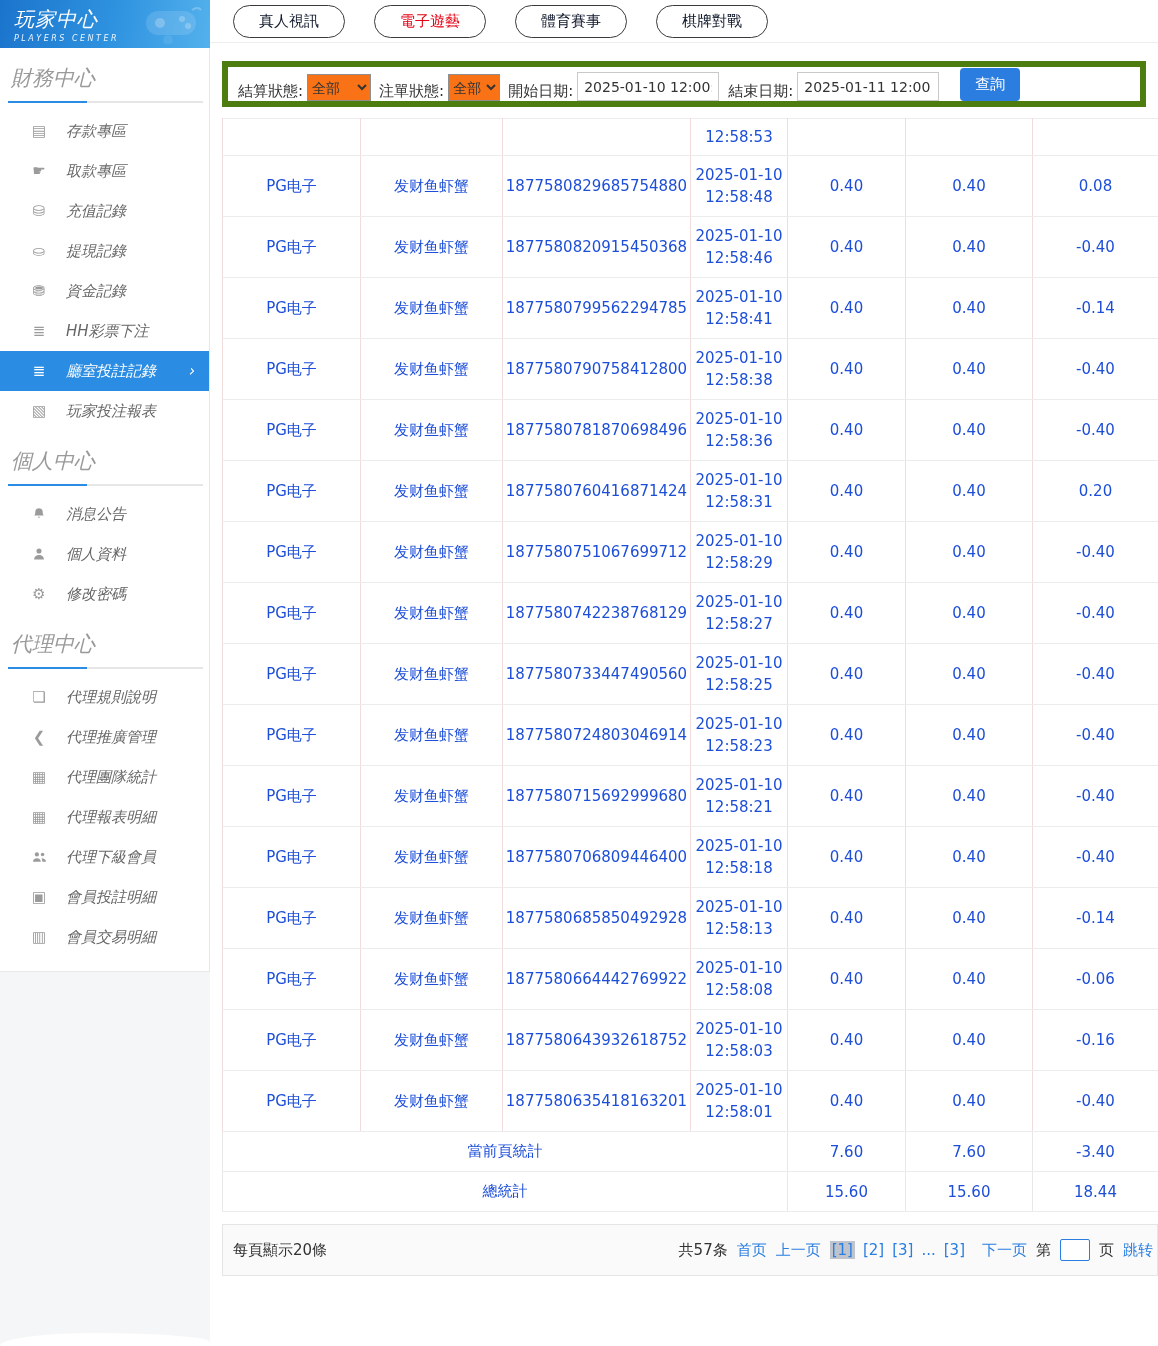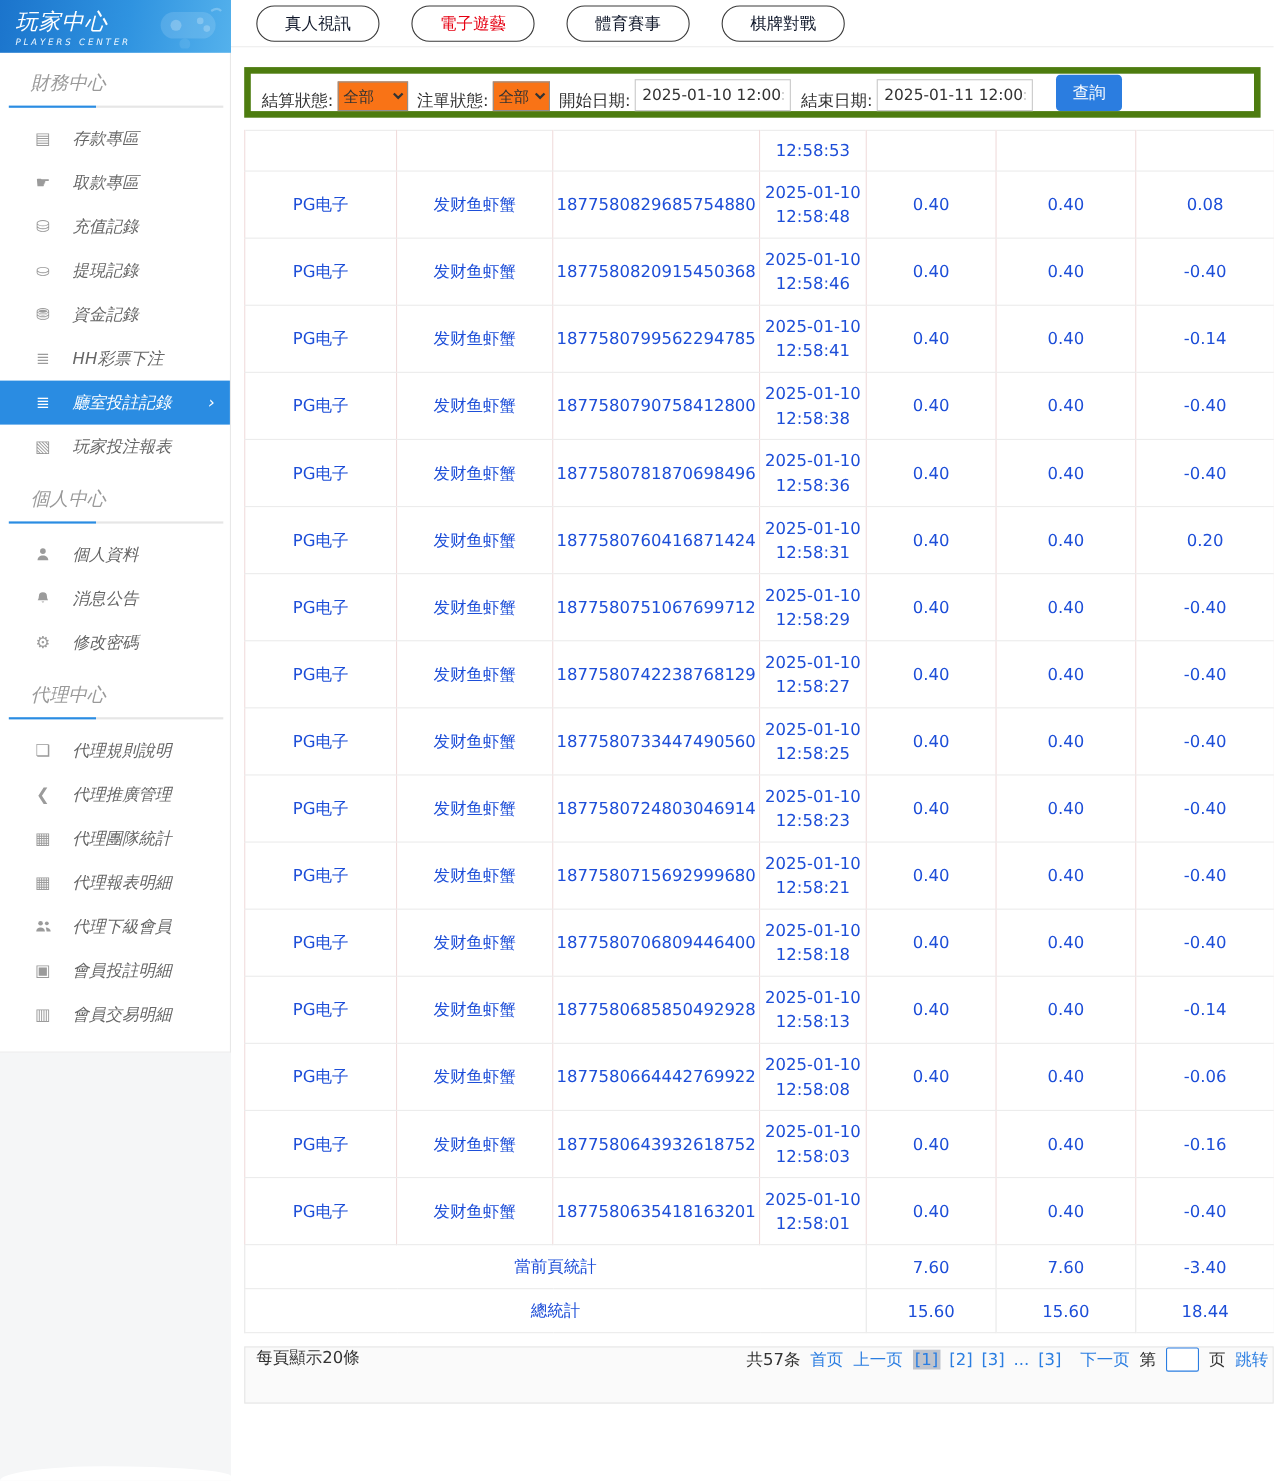--- a/index.html
+++ b/index.html
@@ -8,21 +8,21 @@
   body { position:relative; overflow:hidden; }
 
   
   .sidebar { position:absolute; left:0; top:0; width:210px; height:1346px; display:flex; flex-direction:column;font-style:italic; }
   .logo { height:48px; background:linear-gradient(100deg,#1b74cc 0%,#2f93e0 55%,#54b1ec 100%);
     color:#fff; padding:6px 0 0 14px; position:relative; flex:none; }
   .logo-title { font-size:20px; letter-spacing:1px; }
   .logo-sub { font-size:8px; letter-spacing:2.5px; color:#e8f5ff; margin-top:1px; }
   .logo-pad { position:absolute; right:8px; top:4px; opacity:.8; }
   .menu { background:#fff; border-right:1px solid #e8e8e8; border-bottom:1px solid #e8e8e8; padding-bottom:14px; flex:none; }
-  .sec-title { font-size:17px; color:#9a9a9a; padding:16px 0 9px 28px; }
+  .sec-title { font-size:21px; color:#9a9a9a; padding:16px 0 9px 11px; }
   .sec-divider { height:2px; margin:0 6px 8px 8px;
     background:linear-gradient(to right,#2a8ce2 0,#2a8ce2 79px,#e6e6e6 79px,#e6e6e6 100%); }
   .m-item { height:40px; display:flex; align-items:center; padding-left:30px; font-size:15px; color:#666;
     position:relative; cursor:pointer; }
   .m-icon { width:18px; margin-right:18px; color:#9b9b9b; font-size:15px; text-align:center; flex:none;
     display:inline-flex; justify-content:center; align-items:center; }
   .m-item.active { background:#2a8ce2; color:#fff; }
   .m-item.active .m-icon { color:#fff; }
   .m-chev { position:absolute; right:14px; font-size:15px; color:#fff; }
   .sidebar-gray { flex:1; background:#f5f6f7; position:relative; }
@@ -56,21 +56,21 @@
     border-left:1px solid #f0dcdc; overflow:hidden; }
   tr.partial { height:37px; }
   tr.partial td { vertical-align:middle; }
   tr.datarow { height:61px; }
   .dt { line-height:22px; }
   tr.sumrow { height:40px; }
   tr.sumrow td { border-left:1px solid #e8e8e8; border-right:1px solid #e8e8e8; }
 
   
   .pagebar { margin:12px 0 0 12px; width:936px; height:52px; background:#fafafa;
-    border:1px solid #e5e5e5; display:flex; align-items:flex-start; justify-content:space-between;
+    border:1px solid #e5e5e5; display:flex; align-items:center; justify-content:space-between;
     padding:0 4px 0 10px; font-size:15px; color:#333; }
   .pageright { display:flex; align-items:center; gap:9px; white-space:nowrap; }
   .plink { color:#2a7de1; text-decoration:none; cursor:pointer; }
   .plink.current { background:#bfc3cc; padding:0 2px; }
   .goto-input { width:30px; height:22px; border:1px solid #2a7de1; border-radius:2px; background:#fff; }
 </style>
 </head>
 <body>
 
 <div class="sidebar">
@@ -122,34 +122,34 @@
       </div>
       <div class="m-item">
         <span class="m-icon">▧</span>
         <span>玩家投注報表</span>
       </div>
       <div class="sec-title">個人中心</div>
       <div class="sec-divider"></div>
       <div class="m-item">
         <span class="m-icon">
           <svg width="14" height="14" viewBox="0 0 16 16" fill="currentColor">
+            <path d="M8 1.5A4.2 4.2 0 0 0 3.8 5.7c0 3-1.3 4.1-1.3 4.1h11s-1.3-1.1-1.3-4.1A4.2 4.2 0 0 0 8 1.5z"></path>
+            <path d="M6.6 11.2a1.5 1.5 0 0 0 2.8 0z"></path>
+          </svg>
+        </span>
+        <span>消息公告</span>
+      </div>
+      <div class="m-item">
+        <span class="m-icon">
+          <svg width="14" height="14" viewBox="0 0 16 16" fill="currentColor">
             <circle cx="8" cy="4.6" r="2.9"></circle>
             <path d="M2.4 14.2c0-3.1 2.5-5 5.6-5s5.6 1.9 5.6 5z"></path>
           </svg>
         </span>
         <span>個人資料</span>
-      </div>
-      <div class="m-item">
-        <span class="m-icon">
-          <svg width="14" height="14" viewBox="0 0 16 16" fill="currentColor">
-            <path d="M8 1.5A4.2 4.2 0 0 0 3.8 5.7c0 3-1.3 4.1-1.3 4.1h11s-1.3-1.1-1.3-4.1A4.2 4.2 0 0 0 8 1.5z"></path>
-            <path d="M6.6 11.2a1.5 1.5 0 0 0 2.8 0z"></path>
-          </svg>
-        </span>
-        <span>消息公告</span>
       </div>
       <div class="m-item">
         <span class="m-icon">⚙</span>
         <span>修改密碼</span>
       </div>
       <div class="sec-title">代理中心</div>
       <div class="sec-divider"></div>
       <div class="m-item">
         <span class="m-icon">❏</span>
         <span>代理規則說明</span>

